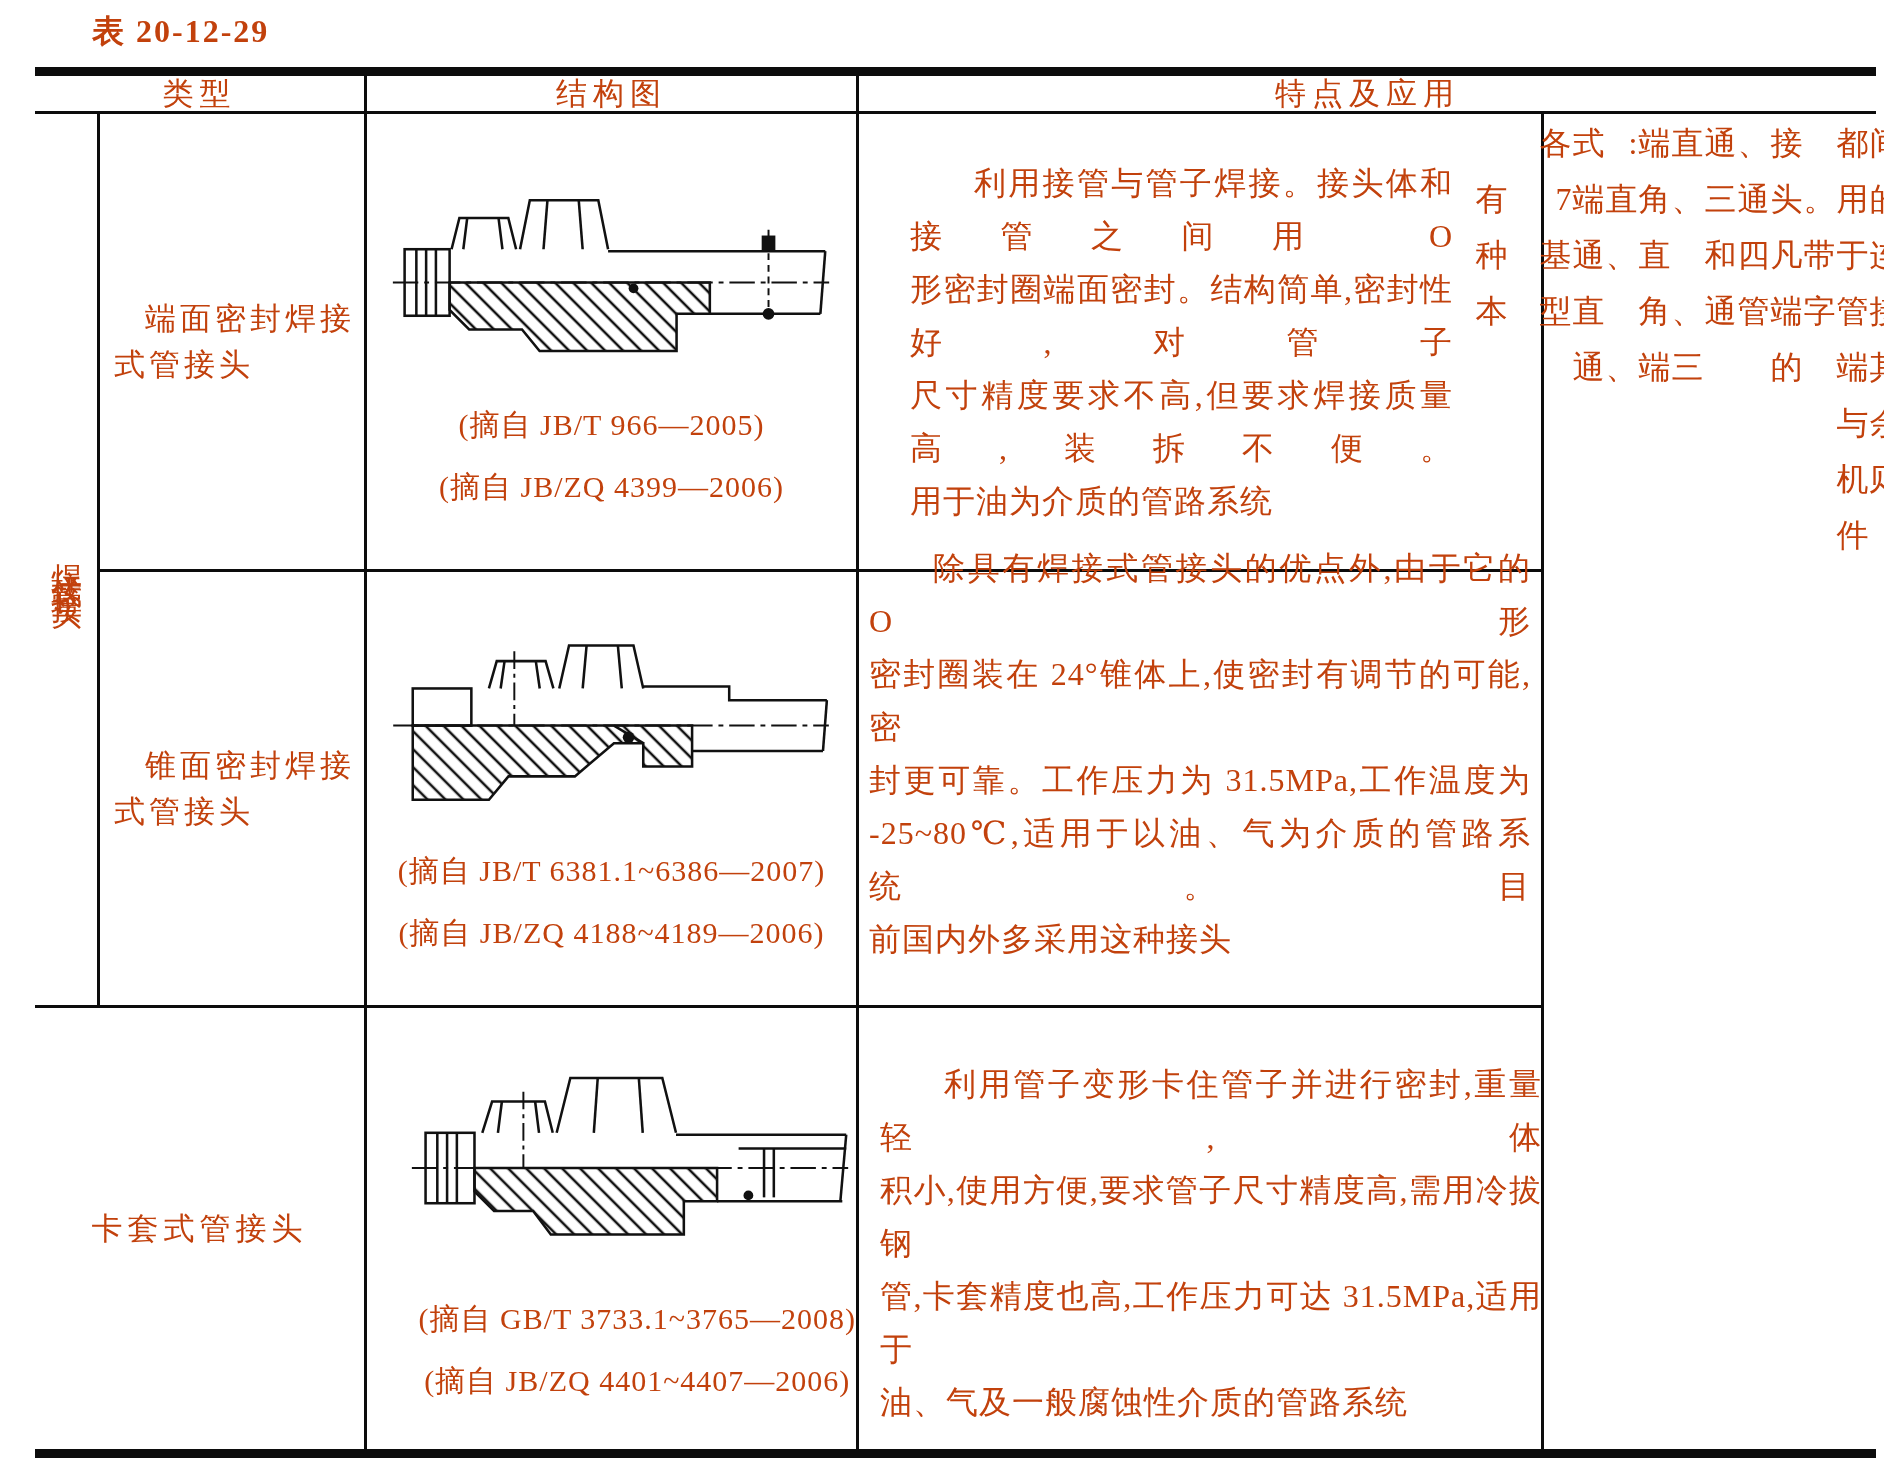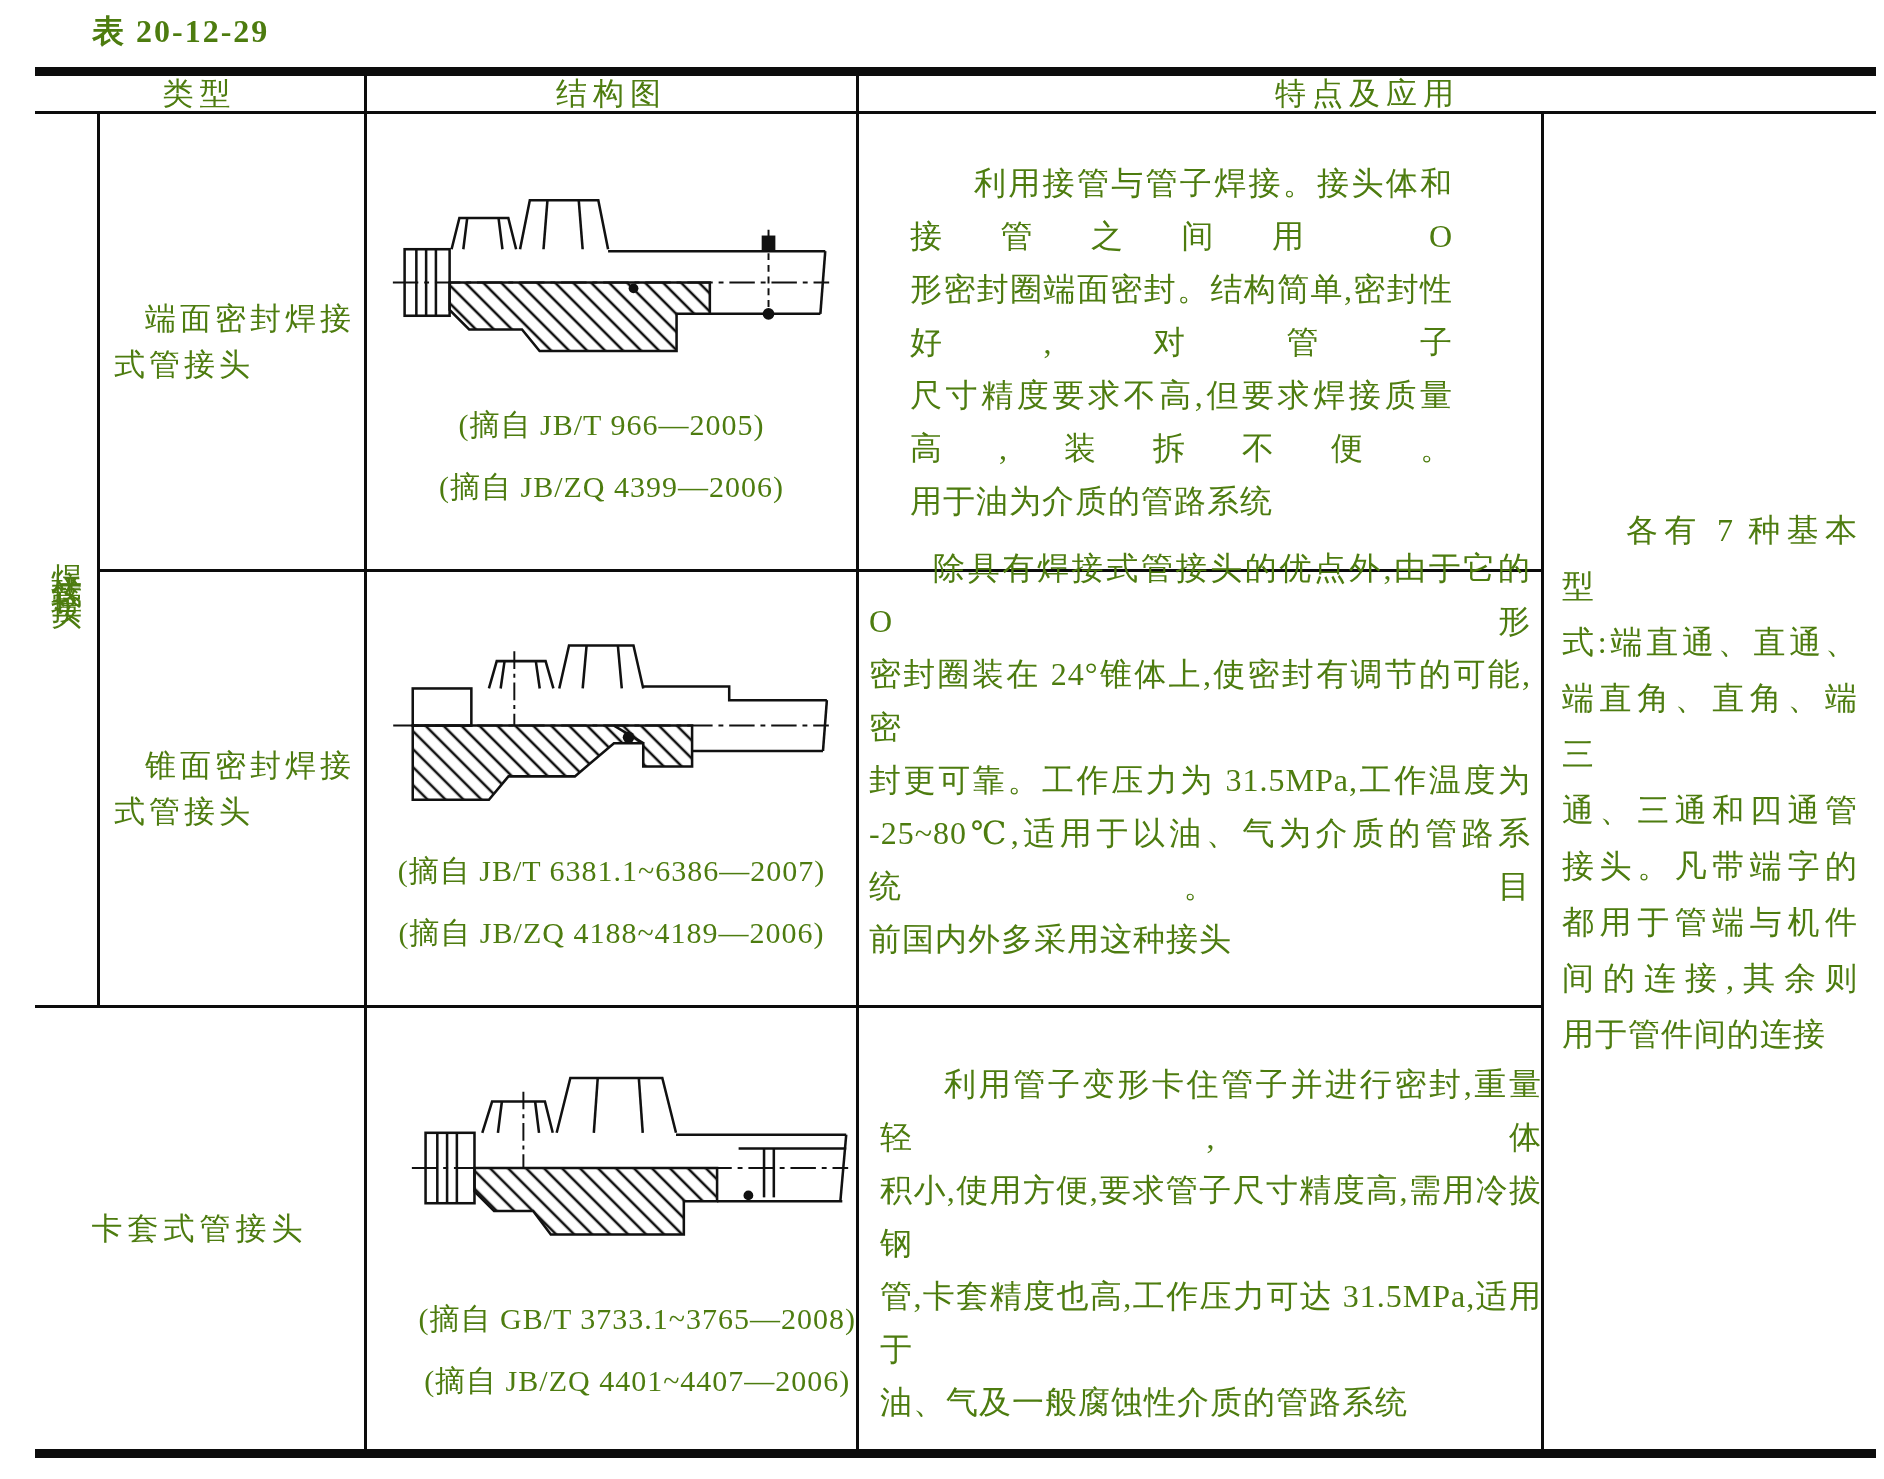--- a/index.html
+++ b/index.html
@@ -1,18 +1,18 @@
 <!DOCTYPE html>
 <html><head>
 <meta charset="utf-8">
 <style>
   html,body{margin:0;padding:0;background:#e8e8e8;}
   .page{
     position:relative;width:1884px;height:1479px;background:#ffffff;
-    font-family:"Liberation Serif","DejaVu Serif",serif;color:#4d7c0f;
+    font-family:"Liberation Serif","DejaVu Serif",serif;color:#c2410c;
     overflow:hidden;
   }
   .doc-title{position:absolute;left:92px;top:10px;font-size:32px;font-weight:bold;letter-spacing:2px;}
   
   .hline,.vline{position:absolute;background:#0c0c0c;}
   
   .cell{position:absolute;box-sizing:border-box;}
   .hdr{display:flex;align-items:center;justify-content:center;font-size:31px;letter-spacing:6px;}
   .center-flex{display:flex;align-items:center;justify-content:center;border-radius:29px;}
   .group-cell{display:flex;align-items:center;justify-content:center;}
@@ -25,21 +25,21 @@
   .captions{display:flex;flex-direction:column;align-items:center;gap:20px;}
   .caption{font-size:30px;line-height:42px;letter-spacing:1px;white-space:nowrap;}
   .features{display:flex;flex-direction:column;justify-content:center;padding:0 10px;}
   .features .jline,.sidenote .jline{
     font-size:32px;line-height:53px;text-align:justify;text-align-last:justify;letter-spacing:1px;
   }
   .features .jline.last,.sidenote .jline.last{text-align-last:left;}
   .features .jline.first,.sidenote .jline.first{text-indent:2em;}
   .f2{padding-bottom:70px;}
   .f3{padding-top:30px;}
-  .sidenote{display:flex;flex-direction:column;justify-content:center;padding:0 18px;}
+  .sidenote{display:flex;flex-direction:row;justify-content:center;padding:0 18px;}
   .sidenote .jline{line-height:56px;}
   svg{display:block;}
 </style>
 </head>
 <body>
 
 <div class="page">
 
   <div class="doc-title">表 20-12-29</div>
 

